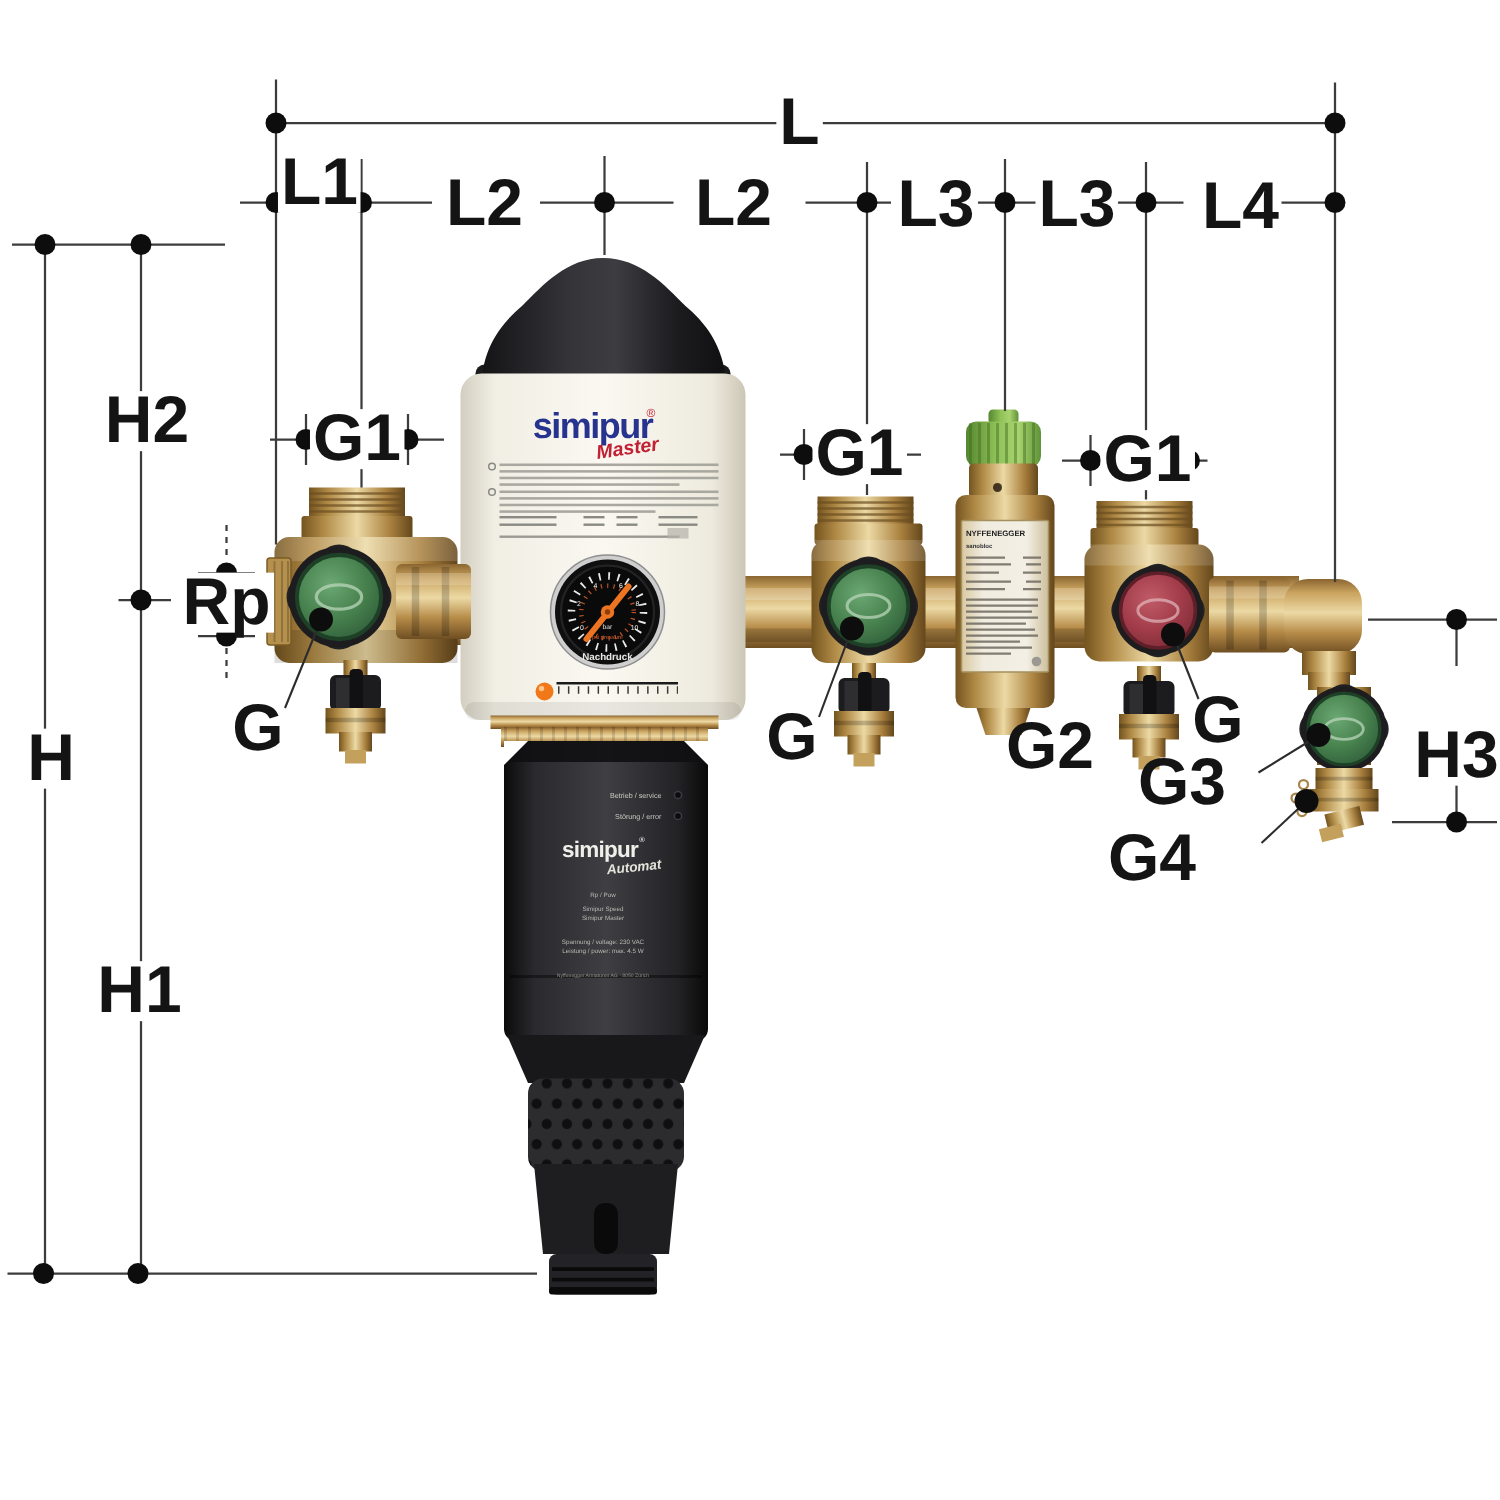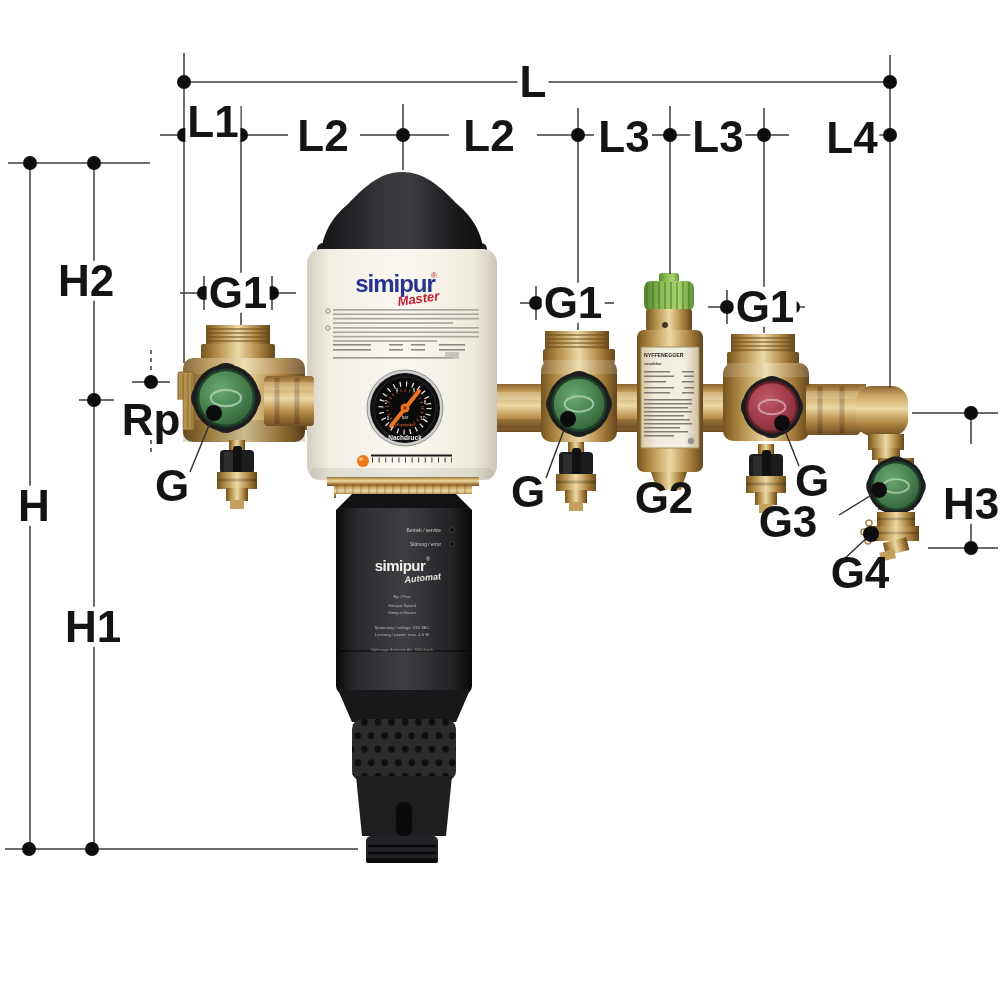--- a/index.html
+++ b/index.html
@@ -387,32 +387,32 @@
     <circle cx="871" cy="534" r="8"></circle>
   </g>
 </svg>
 
 <div class="dim" style="left:533px;top:82px">L</div>
 <div class="dim" style="left:213px;top:122px">L1</div>
 <div class="dim" style="left:323px;top:136px">L2</div>
 <div class="dim" style="left:489px;top:136px">L2</div>
 <div class="dim" style="left:624px;top:137px">L3</div>
 <div class="dim" style="left:718px;top:137px">L3</div>
-<div class="dim" style="left:852px;top:138px">L4</div>
-
-<div class="dim" style="left:86px;top:281px">H2</div>
+<div class="dim" style="left:827px;top:138px">L4</div>
+
+<div class="dim" style="left:98px;top:281px">H2</div>
 <div class="dim" style="left:34px;top:506px">H</div>
-<div class="dim" style="left:93px;top:627px">H1</div>
+<div class="dim" style="left:93px;top:661px">H1</div>
 <div class="dim" style="left:971px;top:504px">H3</div>
-<div class="dim" style="left:151px;top:420px">Rp</div>
+<div class="dim" style="left:151px;top:402px">Rp</div>
 
 <div class="dim" style="left:238px;top:293px">G1</div>
 <div class="dim" style="left:573px;top:303px">G1</div>
 <div class="dim" style="left:765px;top:307px">G1</div>
 
 <div class="tag" style="left:172px;top:486px">G</div>
 <div class="tag" style="left:528px;top:492px">G</div>
 <div class="tag" style="left:812px;top:481px">G</div>
-<div class="tag" style="left:664px;top:498px">G2</div>
+<div class="tag" style="left:700px;top:498px">G2</div>
 <div class="tag" style="left:788px;top:522px">G3</div>
-<div class="tag" style="left:860px;top:573px">G4</div>
+<div class="tag" style="left:768px;top:573px">G4</div>
 
 </div>
 
 </body></html>

